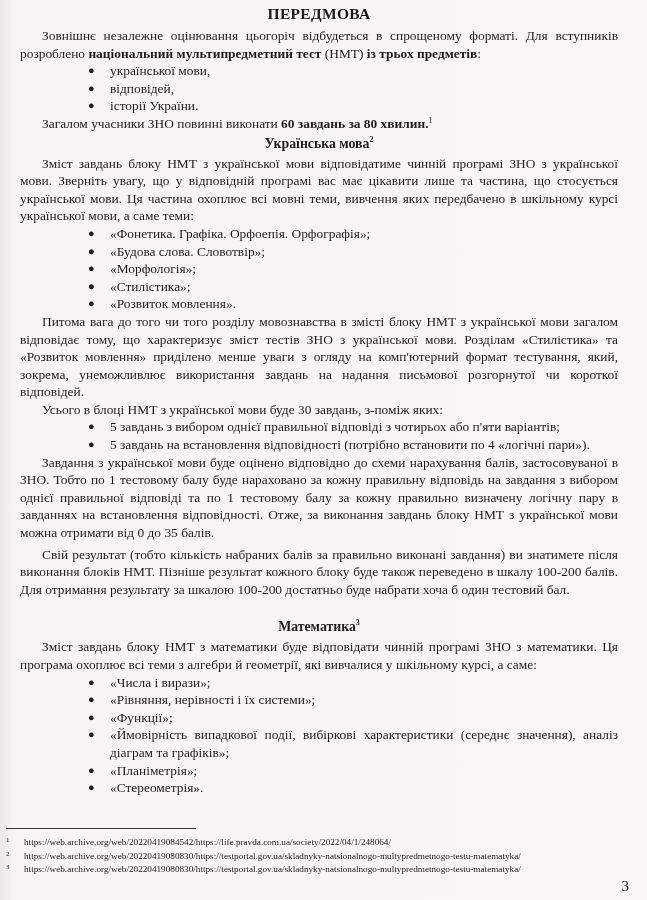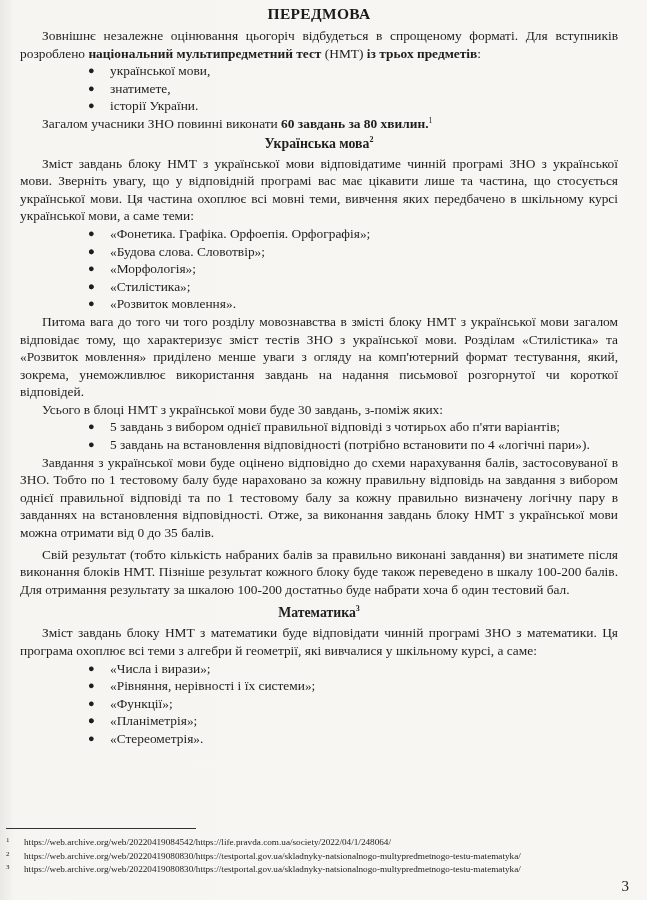--- a/index.html
+++ b/index.html
@@ -60,21 +60,21 @@
 
     <p><span>Зовнішнє незалежне оцінювання цьогоріч відбудеться в спрощеному форматі. Для вступників розроблено </span><b>національний мультипредметний тест</b><span> (НМТ) </span><b>із трьох предметів</b><span>:</span></p>
 
     <ul>
       <li>
           <span class="bullet">●</span>
           <span class="txt">української мови,</span>
         </li>
       <li>
           <span class="bullet">●</span>
-          <span class="txt">знатимете,</span>
+          <span class="txt">відповідей,</span>
         </li>
       <li>
           <span class="bullet">●</span>
           <span class="txt">історії України.</span>
         </li>
     </ul>
 
     <p><span>Загалом учасники ЗНО повинні виконати </span><b>60 завдань за 80 хвилин.</b><sup>1</sup></p>
 
     <h2><span>Українська мова</span><sup>2</sup></h2>
@@ -121,39 +121,40 @@
       <li>
           <span class="bullet">●</span>
           <span class="txt">5 завдань на встановлення відповідності (потрібно встановити по 4 «логічні пари»).</span>
         </li>
     </ul>
 
     <p>Завдання з української мови буде оцінено відповідно до схеми нарахування балів, застосовуваної в ЗНО. Тобто по 1 тестовому балу буде нараховано за кожну правильну відповідь на завдання з вибором однієї правильної відповіді та по 1 тестовому балу за кожну правильно визначену логічну пару в завданнях на встановлення відповідності. Отже, за виконання завдань блоку НМТ з української мови можна отримати від 0 до 35 балів.</p>
     <div class="spacer-sm"></div>
     <p>Свій результат (тобто кількість набраних балів за правильно виконані завдання) ви знатимете після виконання блоків НМТ. Пізніше результат кожного блоку буде також переведено в шкалу 100-200 балів. Для отримання результату за шкалою 100-200 достатньо буде набрати хоча б один тестовий бал.</p>
 
-    <h2 style="margin-top:6px"><span>Математика</span><sup>3</sup></h2>
+    <h2 style="margin-top:20px"><span>Математика</span><sup>3</sup></h2>
 
     <p>Зміст завдань блоку НМТ з математики буде відповідати чинній програмі ЗНО з математики. Ця програма охоплює всі теми з алгебри й геометрії, які вивчалися у шкільному курсі, а саме:</p>
 
     <ul>
       <li>
           <span class="bullet">●</span>
           <span class="txt">«Числа і вирази»;</span>
         </li>
       <li>
           <span class="bullet">●</span>
           <span class="txt">«Рівняння, нерівності і їх системи»;</span>
         </li>
       <li>
           <span class="bullet">●</span>
           <span class="txt">«Функції»;</span>
         </li>
       <li>
           <span class="bullet">●</span>
+          <span class="txt">«Ймовірність випадкової події, вибіркові характеристики (середнє значення), аналіз діаграм та графіків»;</span>
         </li>
       <li>
           <span class="bullet">●</span>
           <span class="txt">«Планіметрія»;</span>
         </li>
       <li>
           <span class="bullet">●</span>
           <span class="txt">«Стереометрія».</span>
         </li>
     </ul>

